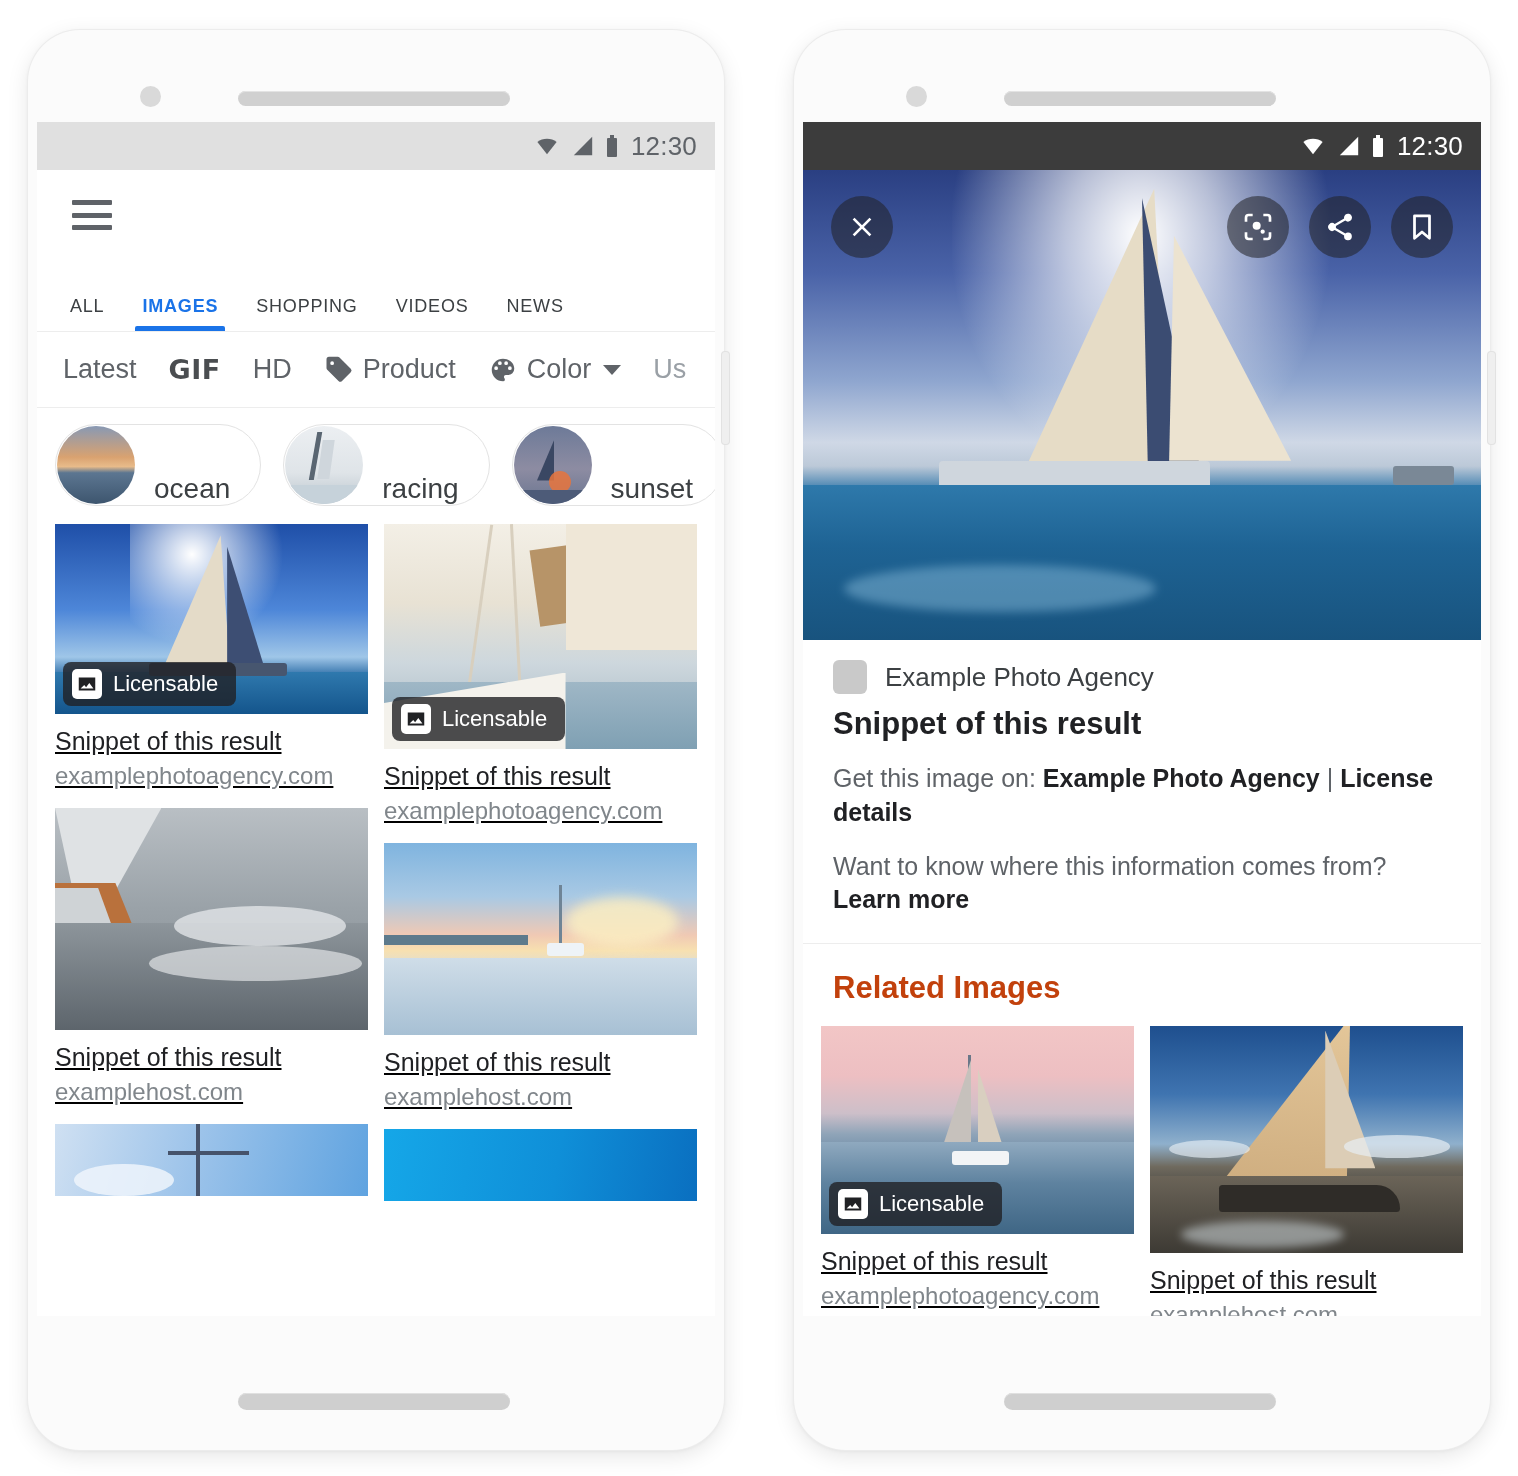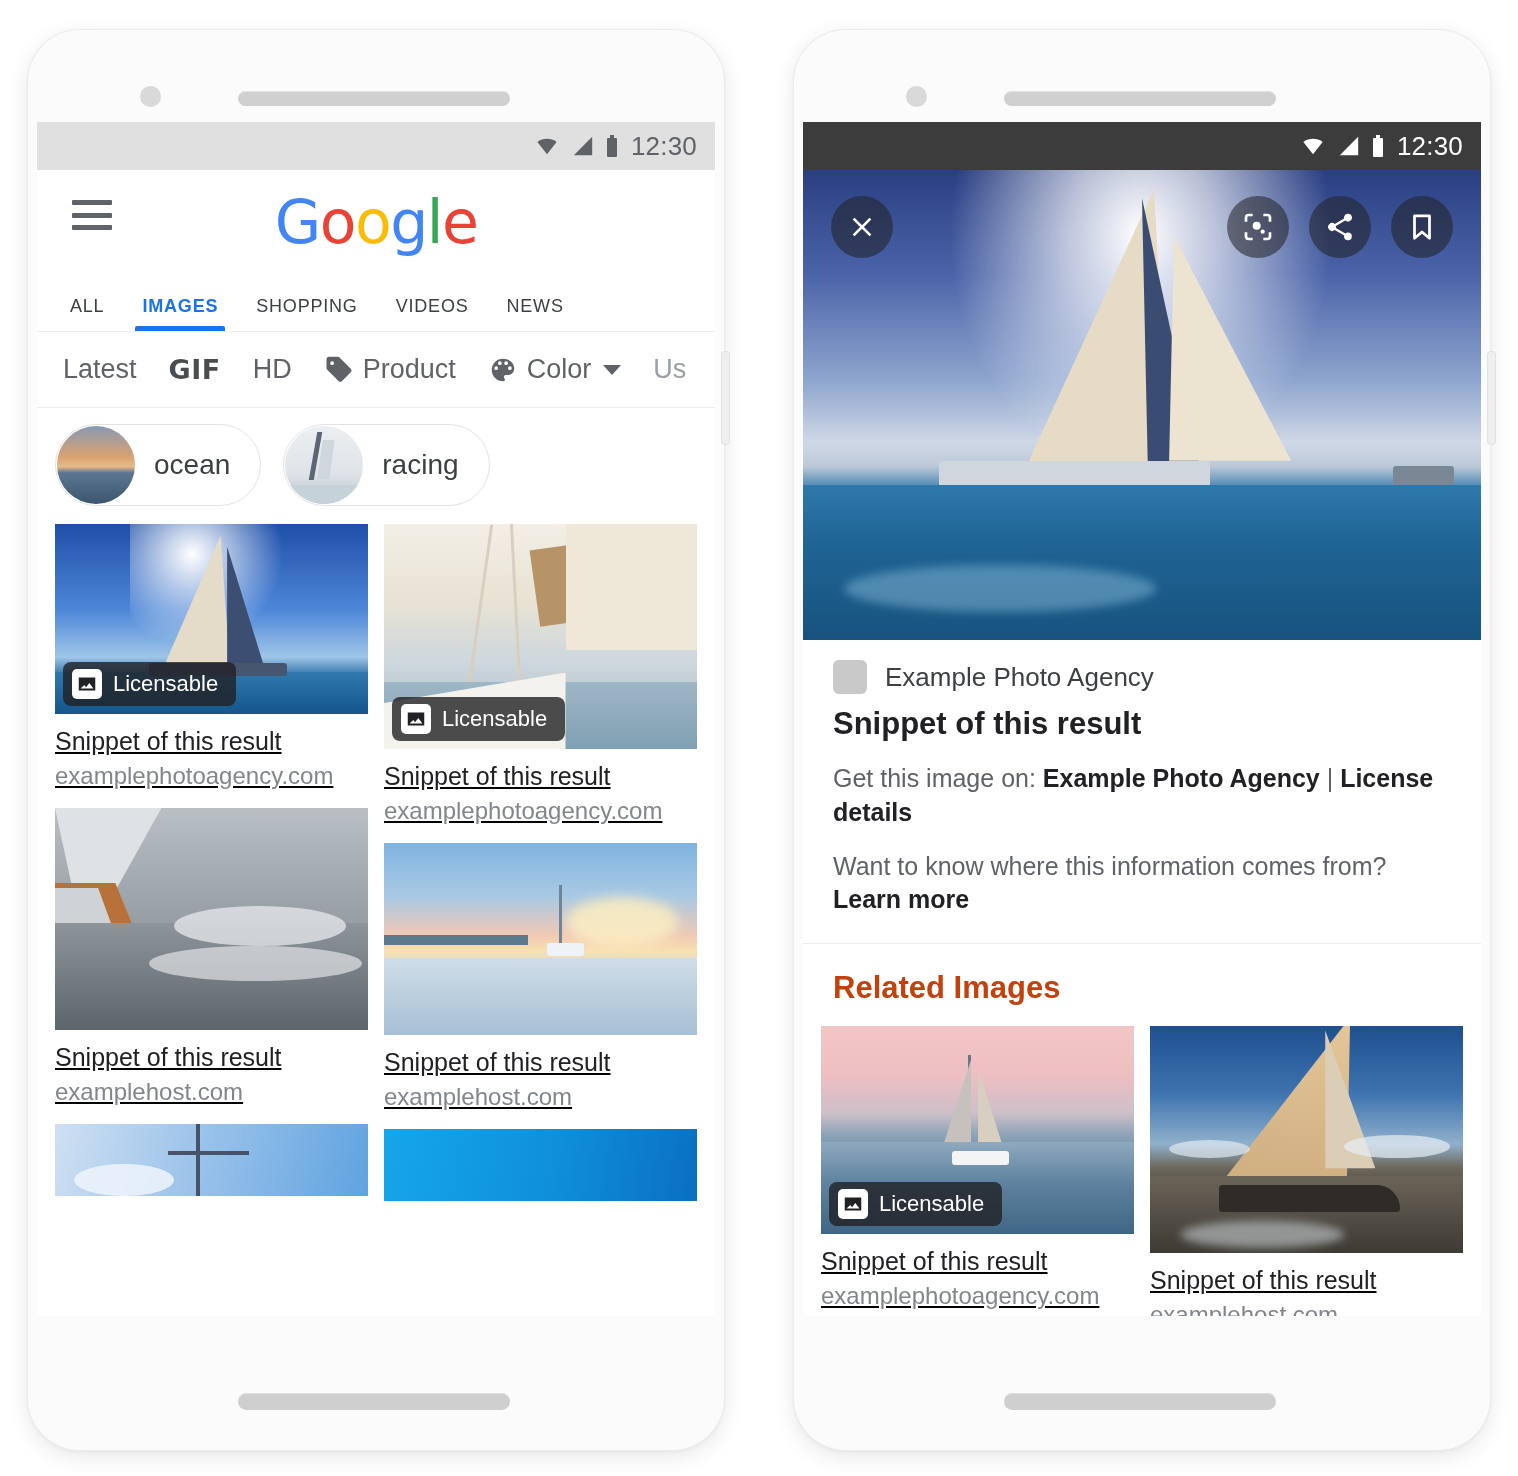--- a/index.html
+++ b/index.html
@@ -135,21 +135,21 @@
   .filter.cut { color: #9aa0a6; text-align: center; }
   .caret {
     width:0; height:0; border-left: 9px solid transparent;
     border-right: 9px solid transparent; border-top: 10px solid #5f6368;
     margin-left: 3px;
   }
 
   
   .chips { display:flex; gap: 22px; padding: 16px 18px 18px 18px; background:#fff; overflow:hidden;}
   .chip {
-    display:flex; align-items:center; gap: 18px;
+    display:flex; align-items:flex-end; gap: 18px;
     height: 82px; border: 1px solid #e3e3e3; border-radius: 44px;
     padding-right: 30px; background:#fff; flex: 0 0 auto; cursor: pointer;
   }
   .chip-img { width: 78px; height: 78px; border-radius: 50%; margin: 1px; overflow:hidden; }
   .chip-label { font-size: 28px; color: #3c4043; }
 
   
   .grid { display: flex; padding: 0 18px; gap: 16px; background:#fff; }
   .col { flex: 1 1 0; min-width: 0; text-decoration: underline; }
   .card { margin-bottom: 18px; cursor: pointer; }
@@ -229,23 +229,20 @@
           </svg>
         <span class="sb-time">12:30</span>
       </div>
 
       <div class="g-header">
         <div class="hamburger">
             <i></i>
             <i></i>
             <i></i>
           </div>
-        <div class="g-logo">
-          <span style="color:#4285f4">G</span><span style="color:#ea4335">o</span><span style="color:#fbbc05">o</span><span style="color:#4285f4">g</span><span style="color:#34a853">l</span><span style="color:#ea4335">e</span>
-        </div>
       </div>
 
 
       <div class="tabs">
         <div class="tab">ALL</div>
         <div class="tab active">IMAGES</div>
         <div class="tab">SHOPPING</div>
         <div class="tab">VIDEOS</div>
         <div class="tab">NEWS</div>
       </div>
@@ -287,20 +284,30 @@
         </div>
         <div class="chip">
           <div class="chip-img">
             <div class="ph" style="background:linear-gradient(#eceff2 0%,#dfe4e8 60%,#b9c4cc 100%)">
               <div class="sail" style="left:36%;top:8%;width:7%;height:62%;background:#5a6672;transform:skewX(-10deg)"></div>
               <div class="sail" style="left:44%;top:18%;width:16%;height:50%;background:#cfd6dc;transform:skewX(-8deg)"></div>
               <div class="sea" style="height:24%;background:#c6d2da"></div>
             </div>
           </div>
           <div class="chip-label">racing</div>
+        </div>
+        <div class="chip">
+          <div class="chip-img">
+            <div class="ph" style="background:linear-gradient(#6d7a98 0%,#8d8ca2 55%,#6a7590 100%)">
+              <div class="sail" style="left:30%;top:18%;width:22%;height:52%;background:#3a4763;clip-path:polygon(100% 0,100% 100%,0 100%)"></div>
+              <div style="position:absolute;left:46%;top:58%;width:28%;height:28%;border-radius:50%;background:#e8743c;opacity:.85"></div>
+              <div class="sea" style="height:18%;background:#4d5b78"></div>
+            </div>
+          </div>
+          <div class="chip-label">sunset</div>
         </div>
       </div>
 
       <div class="grid">
 
         <div class="col">
           <div class="card">
             <div class="thumb" style="height:190px">
               <div class="ph" style="background:linear-gradient(#1f4fa8 0%,#4d86d8 45%,#9fc6e8 70%,#2f6fa8 80%,#1d5b91 100%)">
                 <div style="position:absolute;left:24%;top:-6%;width:52%;height:78%;background:radial-gradient(circle at 38% 28%,#ffffff 0%,rgba(255,255,255,0) 62%)"></div>

